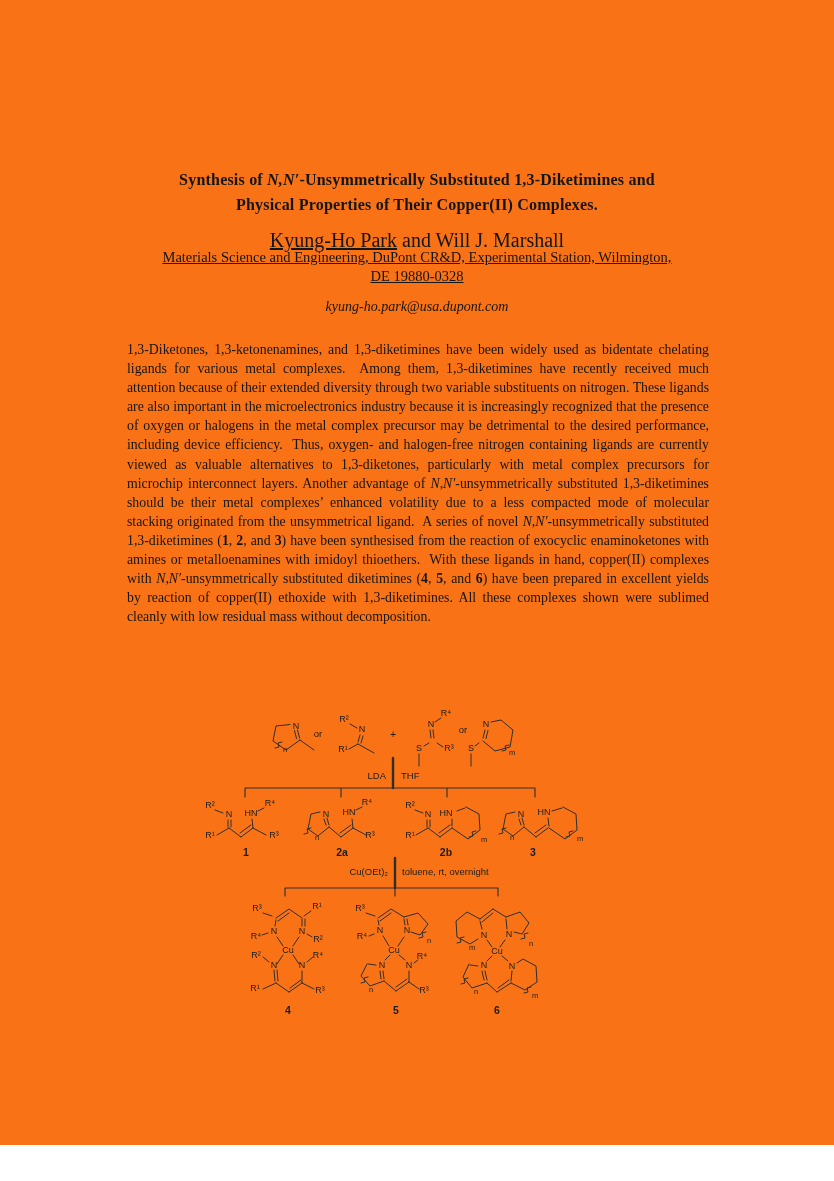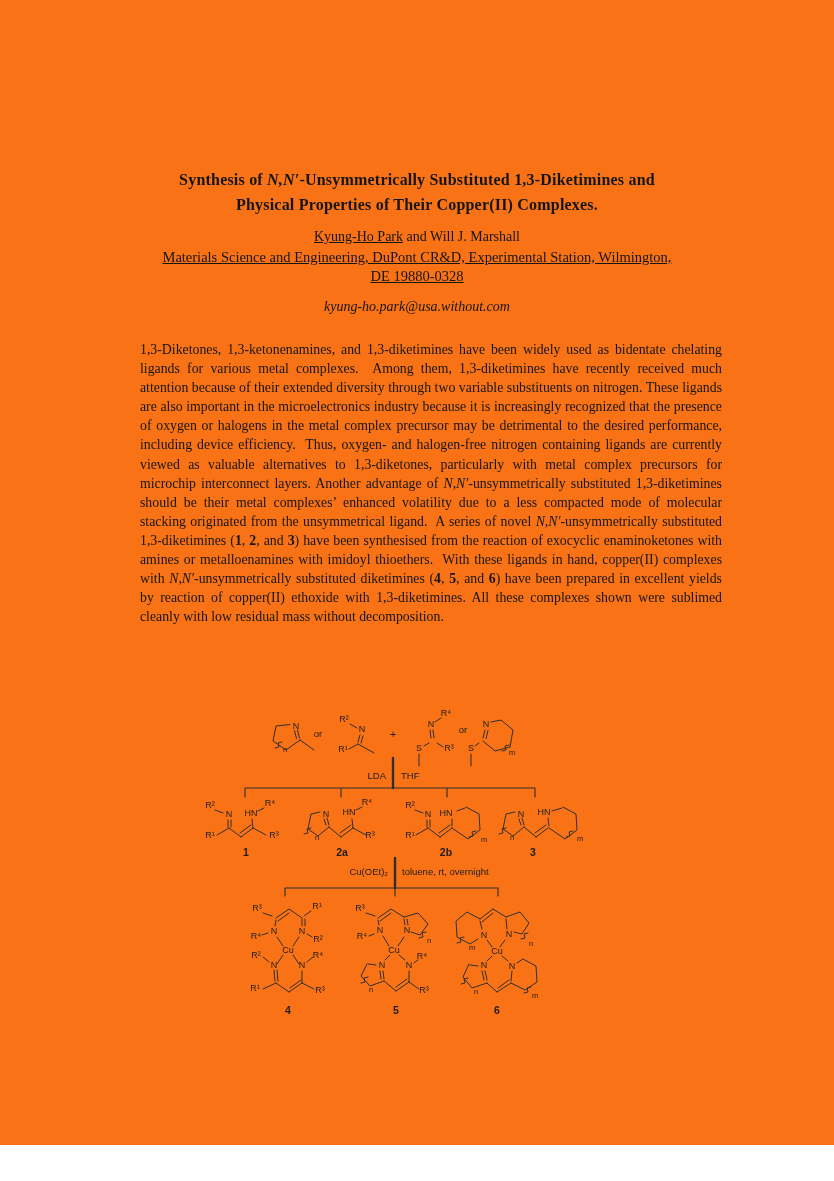--- a/index.html
+++ b/index.html
@@ -1,23 +1,23 @@
 <!DOCTYPE html>
 <html><head>
 <meta charset="utf-8">
 <style>
   html,body{margin:0;padding:0;background:#ffffff;}
   .page{position:relative;width:834px;height:1145px;background:#f97316;color:#151515;
         font-family:"Liberation Serif","DejaVu Serif",serif;overflow:hidden;}
   .title{position:absolute;top:167px;left:60px;right:60px;text-align:center;
          font-size:16px;font-weight:bold;line-height:25px;letter-spacing:.2px;}
-  .authors{position:absolute;top:229px;left:0;right:0;text-align:center;font-size:14px;}
+  .authors{position:absolute;top:229px;left:0;right:0;text-align:center;font-size:20px;}
   .affil{position:absolute;top:248px;left:0;right:0;text-align:center;font-size:14.5px;line-height:19px;text-decoration:underline;}
   .email{position:absolute;top:299px;left:0;right:0;text-align:center;font-size:14px;font-style:italic;}
-  .abstract{position:absolute;top:340px;left:140px;width:582px;font-size:13.8px;
+  .abstract{position:absolute;top:340px;left:127px;width:582px;font-size:13.8px;
             line-height:19.1px;text-align:justify;}
   .scheme{position:absolute;top:700px;left:0;}
   .scheme text{font-family:"Liberation Sans","DejaVu Sans",sans-serif;font-size:8.5px;
                fill:#1c1c1c;text-anchor:middle;}
   .scheme text.r{font-size:9px;}
   .scheme text.sm{font-size:7.5px;}
   .scheme text.cond{font-size:9.5px;}
   .scheme text.plus{font-size:10.5px;}
   .scheme text.num{font-size:10.5px;font-weight:bold;}
   .scheme text.ta-e{text-anchor:end;}
@@ -27,21 +27,21 @@
   .scheme path.thin{stroke-width:1.1;}
 </style>
 </head>
 <body>
 
 <div class="page">
 
   <div class="title">Synthesis of <i>N,N′</i>-Unsymmetrically Substituted 1,3-Diketimines and<br>Physical Properties of Their Copper(II) Complexes.</div>
   <div class="authors"><u>Kyung-Ho Park</u> and Will J. Marshall</div>
   <div class="affil">Materials Science and Engineering, DuPont CR&amp;D, Experimental Station, Wilmington,<br>DE 19880-0328</div>
-  <div class="email">kyung-ho.park@usa.without.com</div>
+  <div class="email">kyung-ho.park@usa.dupont.com</div>
   <div class="abstract">1,3-Diketones, 1,3-ketonenamines, and 1,3-diketimines have been widely used as bidentate chelating ligands for various metal complexes.&nbsp; Among them, 1,3-diketimines have recently received much attention because of their extended diversity through two variable substituents on nitrogen. These ligands are also important in the microelectronics industry because it is increasingly recognized that the presence of oxygen or halogens in the metal complex precursor may be detrimental to the desired performance, including device efficiency.&nbsp; Thus, oxygen- and halogen-free nitrogen containing ligands are currently viewed as valuable alternatives to 1,3-diketones, particularly with metal complex precursors for microchip interconnect layers. Another advantage of <i>N,N′</i>-unsymmetrically substituted 1,3-diketimines should be their metal complexes’ enhanced volatility due to a less compacted mode of molecular stacking originated from the unsymmetrical ligand.&nbsp; A series of novel <i>N,N′</i>-unsymmetrically substituted 1,3-diketimines (<b>1</b>, <b>2</b>, and <b>3</b>) have been synthesised from the reaction of exocyclic enaminoketones with amines or metalloenamines with imidoyl thioethers.&nbsp; With these ligands in hand, copper(II) complexes with <i>N,N′</i>-unsymmetrically substituted diketimines (<b>4</b>, <b>5</b>, and <b>6</b>) have been prepared in excellent yields by reaction of copper(II) ethoxide with 1,3-diketimines. All these complexes shown were sublimed cleanly with low residual mass without decomposition.</div>
 
   <svg class="scheme" width="834" height="320" viewBox="0 0 834 320">
 
     <g>
       <path d="M297.5,30 L299.5,38 M294.5,30.5 L296.5,38.5"></path>
       <path d="M300,40 L286,50 L273,41 L276,26 L290,24.5"></path>
       <path d="M300,40 L314,50"></path>
       <path d="M275,48 l4,-1 -1,-4 4,-1"></path>
       <text x="296" y="29" class="r">N</text>

